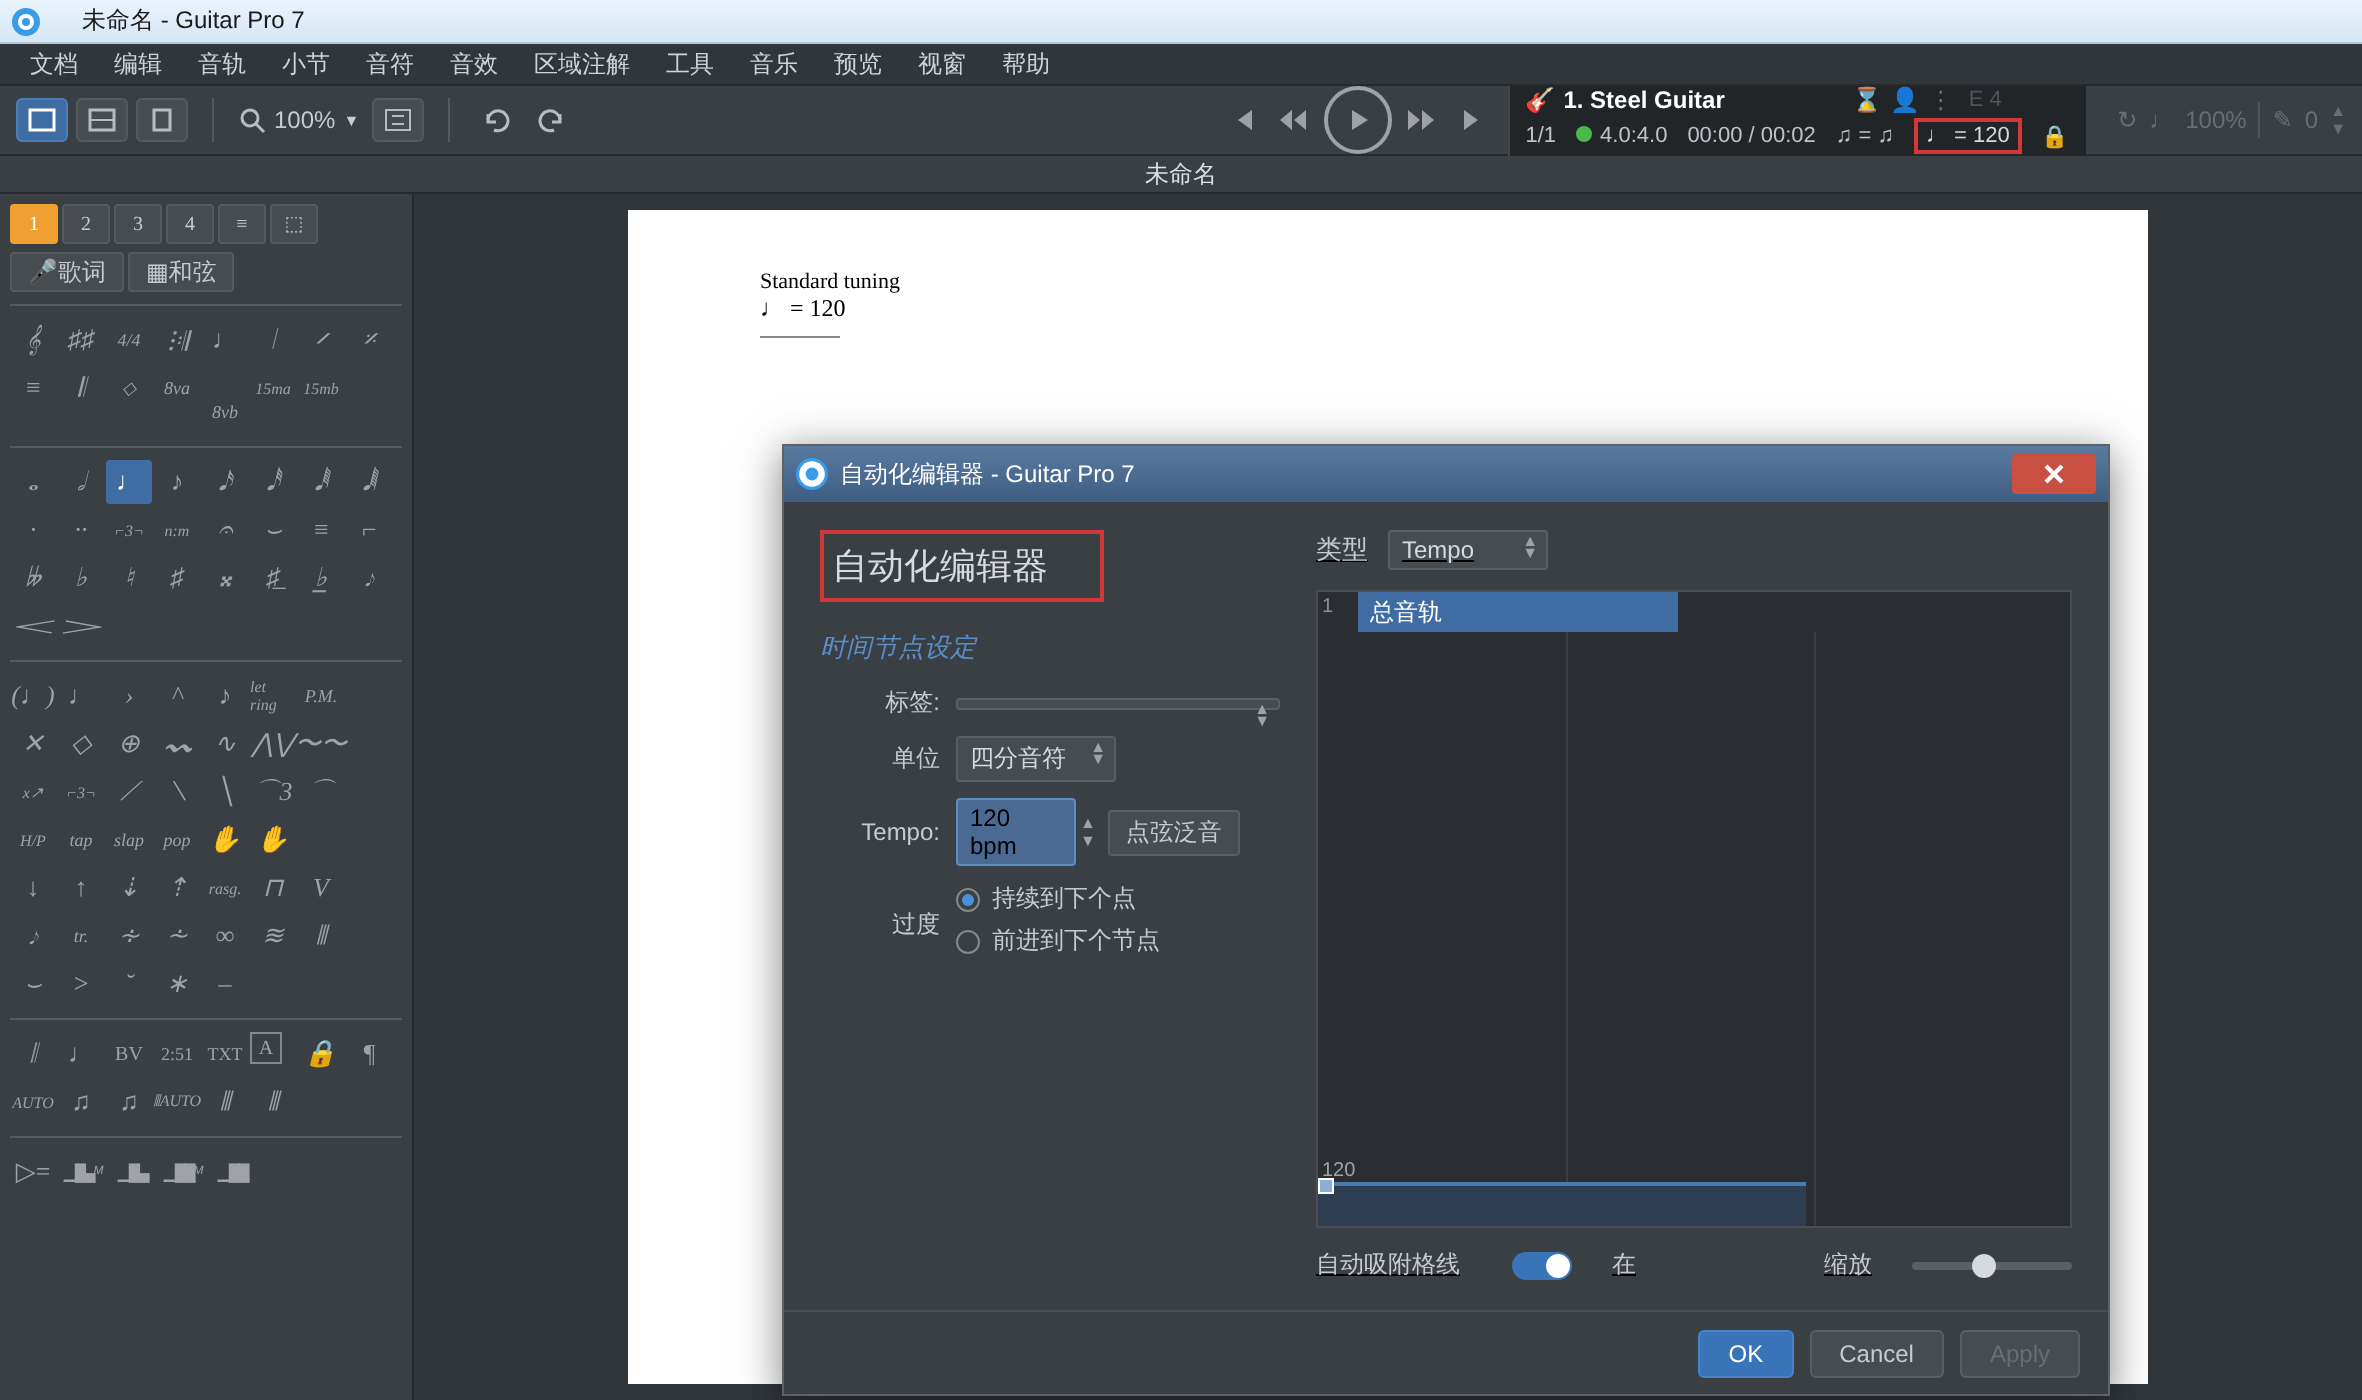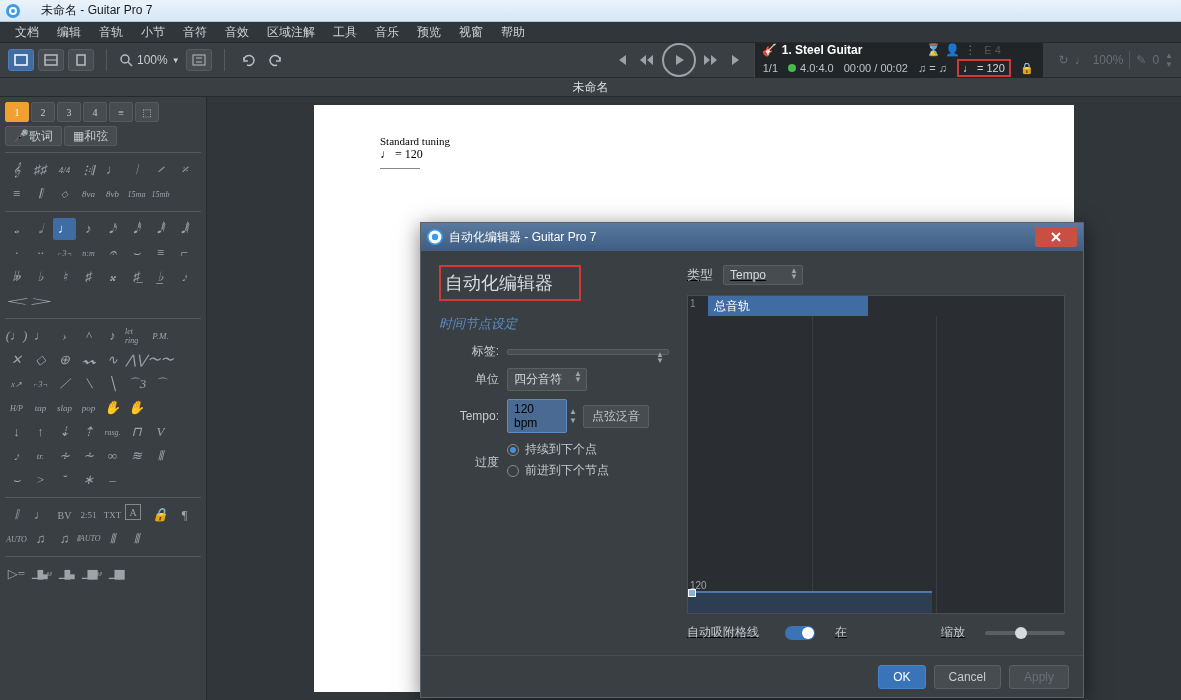--- a/index.html
+++ b/index.html
@@ -55,21 +55,21 @@
 .grid8 { display:grid; grid-template-columns:repeat(8,23px); gap:1px; margin-bottom:2px;}
 
 
 .score { flex:1; background:#31363b; padding:8px; display:flex; justify-content:center; align-items:flex-start; }
 .page { width:760px; height:100%; background:#fff; padding:30px 20px; position:relative; }
 .page .tun { font-size:11px; font-family:serif; }
 .page .tempo { font-size:12px; font-family:serif; margin-left:46px;}
 .page .staff { margin-top:6px; border-top:1px solid #888; width:40px; margin-left:46px; height:30px; position:relative;}
 
 
-.dialog { position:absolute; left:420px; top:222px; width:664px; height:476px; background:#3a3f44; border:1px solid #5d6268; box-shadow:0 4px 20px rgba(0,0,0,0.5); }
+.dialog { position:absolute; left:391px; top:222px; width:664px; height:476px; background:#3a3f44; border:1px solid #5d6268; box-shadow:0 4px 20px rgba(0,0,0,0.5); }
 .dlg-titlebar { height:28px; background:linear-gradient(#5a7aa0,#3f5d82); display:flex; align-items:center; padding:0 6px; }
 .dlg-titlebar .icon { width:16px; height:16px; border-radius:50%; background:#3a9be8; margin-right:6px; display:flex;align-items:center;justify-content:center;}
 .dlg-titlebar .txt { color:#fff; font-size:12px; }
 .dlg-titlebar .close { margin-left:auto; width:42px; height:20px; background:#c94f43; border-radius:2px; display:flex;align-items:center;justify-content:center; color:#fff; }
 .dlg-body { padding:14px 18px; display:flex; gap:18px; height:calc(100% - 28px - 42px); }
 .dlg-left { width:230px; }
 .dlg-left h2 { color:#d8dbe0; font-size:18px; font-weight:normal; border:2px solid #d13838; display:inline-block; padding:4px 26px 4px 4px; margin-bottom:14px;}
 .dlg-section { color:#5a8dc7; font-size:13px; margin-bottom:10px;font-style:italic;}
 .form-row { display:flex; align-items:center; margin-bottom:8px; font-size:12px; color:#c7cace;}
 .form-row label { width:60px; text-align:right; margin-right:8px; }
@@ -273,21 +273,21 @@
       <div class="pcell">♩</div>
       <div class="pcell">𝄀</div>
       <div class="pcell">𝄍</div>
       <div class="pcell">𝄎</div>
     </div>
     <div class="grid8">
       <div class="pcell">≡</div>
       <div class="pcell">𝄃</div>
       <div class="pcell" style="font-size:9px;">◇</div>
       <div class="pcell" style="font-size:9px;">8va</div>
-      <div class="pcell" style="font-size:9px;">8vb</div>
+      <div class="pcell" style="font-size:9px;margin-top:12px;">8vb</div>
       <div class="pcell" style="font-size:8px;">15ma</div>
       <div class="pcell" style="font-size:8px;">15mb</div>
       <div class="pcell"></div>
     </div>
     <hr>
     <div class="grid8">
       <div class="pcell">𝅝</div>
       <div class="pcell">𝅗𝅥</div>
       <div class="pcell sel">♩</div>
       <div class="pcell">♪</div>

